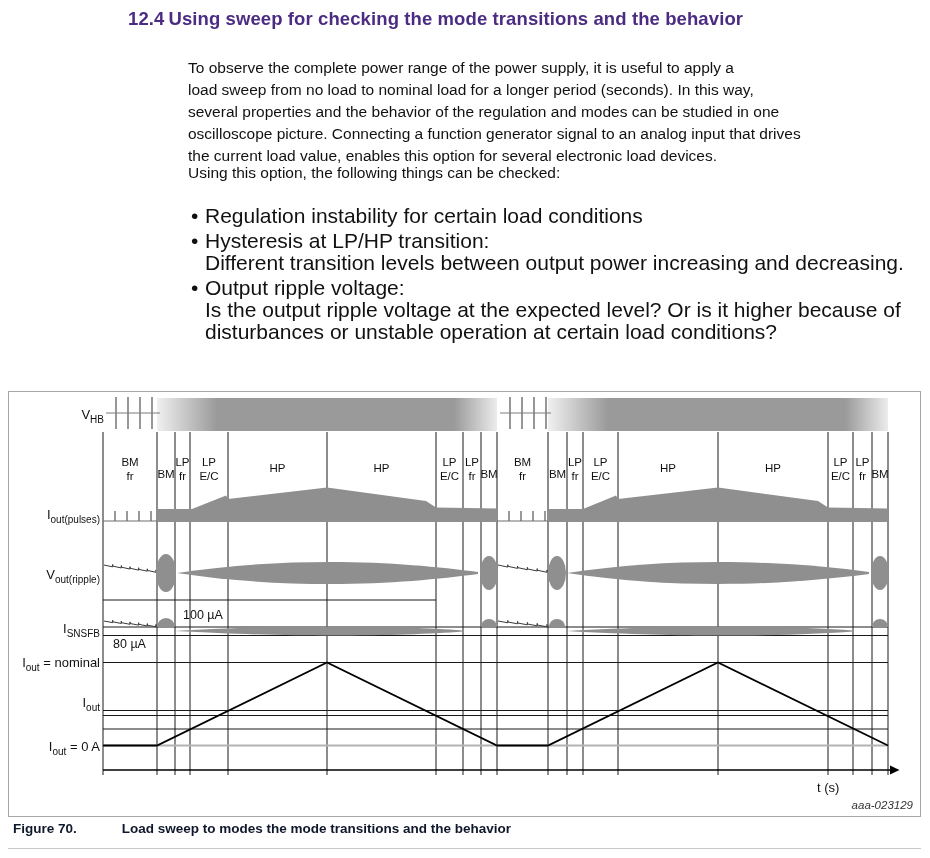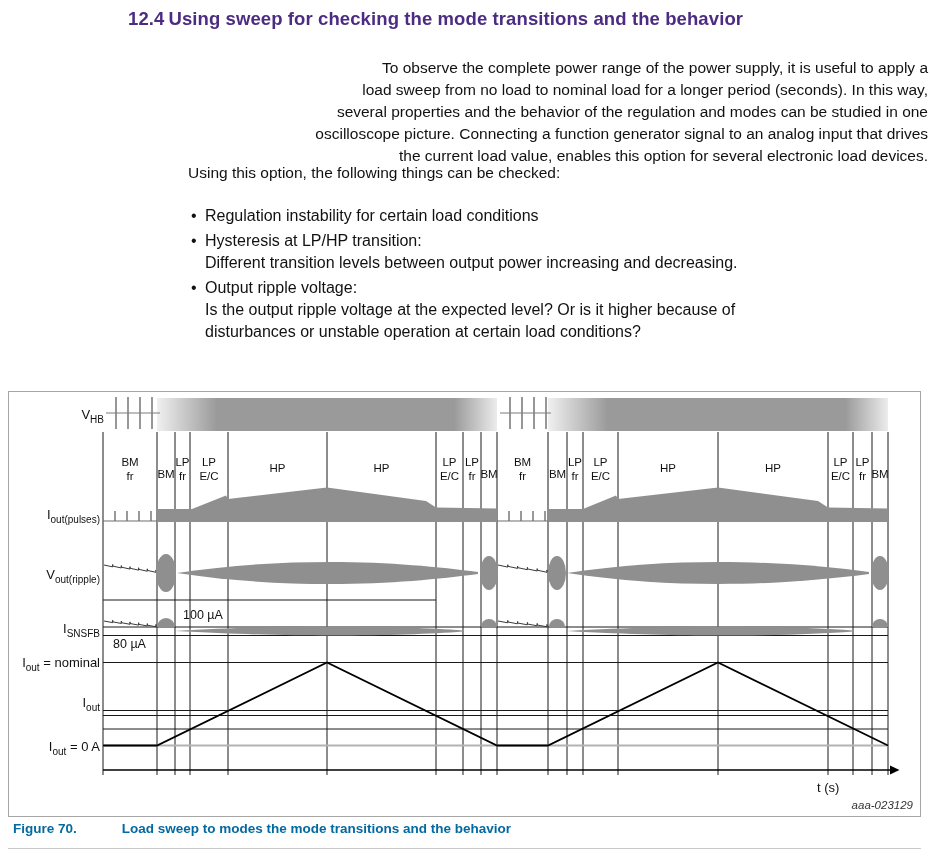--- a/index.html
+++ b/index.html
@@ -11,21 +11,21 @@
   .heading{
     left:128px;top:8px;display:flex;gap:4px;
     font-size:18.5px;font-weight:bold;letter-spacing:0.1px;
   }
   .body-text{
     font-size:15.5px;line-height:22px;white-space:pre-line;
     left:188px;width:740px;
   }
   ul.checklist{
     left:188px;top:205px;list-style:none;margin:0;padding:0;
-    font-size:16px;line-height:22px;position:absolute;width:740px;
+    font-size:21px;line-height:22px;position:absolute;width:740px;
   }
   ul.checklist li{
     position:relative;padding-left:17px;margin-bottom:3px;white-space:pre-line;
   }
   ul.checklist li::before{
     content:"\2022";position:absolute;left:3px;top:0;
   }
   .figure-box{
     left:8px;top:391px;width:911px;height:424px;border:1px solid #a6a6a6;background:#fff;
   }
@@ -38,21 +38,21 @@
   svg text{font-family:"Liberation Sans","DejaVu Sans",sans-serif;}
 </style>
 </head>
 <body>
 
 <div class="abs heading" style="color: rgb(76, 44, 130);">
   <span>12.4</span>
   <span>Using sweep for checking the mode transitions and the behavior</span>
 </div>
 
-<div class="abs body-text" style="top:57px;text-align:right;">To observe the complete power range of the power supply, it is useful to apply a
+<div class="abs body-text" style="top:57px;">To observe the complete power range of the power supply, it is useful to apply a
 load sweep from no load to nominal load for a longer period (seconds). In this way,
 several properties and the behavior of the regulation and modes can be studied in one
 oscilloscope picture. Connecting a function generator signal to an analog input that drives
 the current load value, enables this option for several electronic load devices.</div>
 
 <div class="abs body-text" style="top:162px;">Using this option, the following things can be checked:</div>
 
 <ul class="checklist">
     <li>Regulation instability for certain load conditions</li>
     <li>Hysteresis at LP/HP transition:
@@ -199,17 +199,17 @@
         <linearGradient id="bandgrad1" gradientUnits="userSpaceOnUse" x1="548" y1="0" x2="888" y2="0">
           <stop offset="0%" stop-color="#f0f0f0"></stop>
           <stop offset="17.6%" stop-color="#9a9a9a"></stop>
           <stop offset="87.4%" stop-color="#9a9a9a"></stop>
           <stop offset="100%" stop-color="#ececec"></stop>
         </linearGradient>
       </defs>
     </svg>
 </div>
 
-<div class="abs figure-caption" style="color: #0369a1; gap: 45px;">
+<div class="abs figure-caption" style="color: #0f172a; gap: 45px;">
   <span>Figure 70.</span>
   <span>Load sweep to modes the mode transitions and the behavior</span>
 </div>
 <div class="abs bottom-rule"></div>
 
 </body></html>

